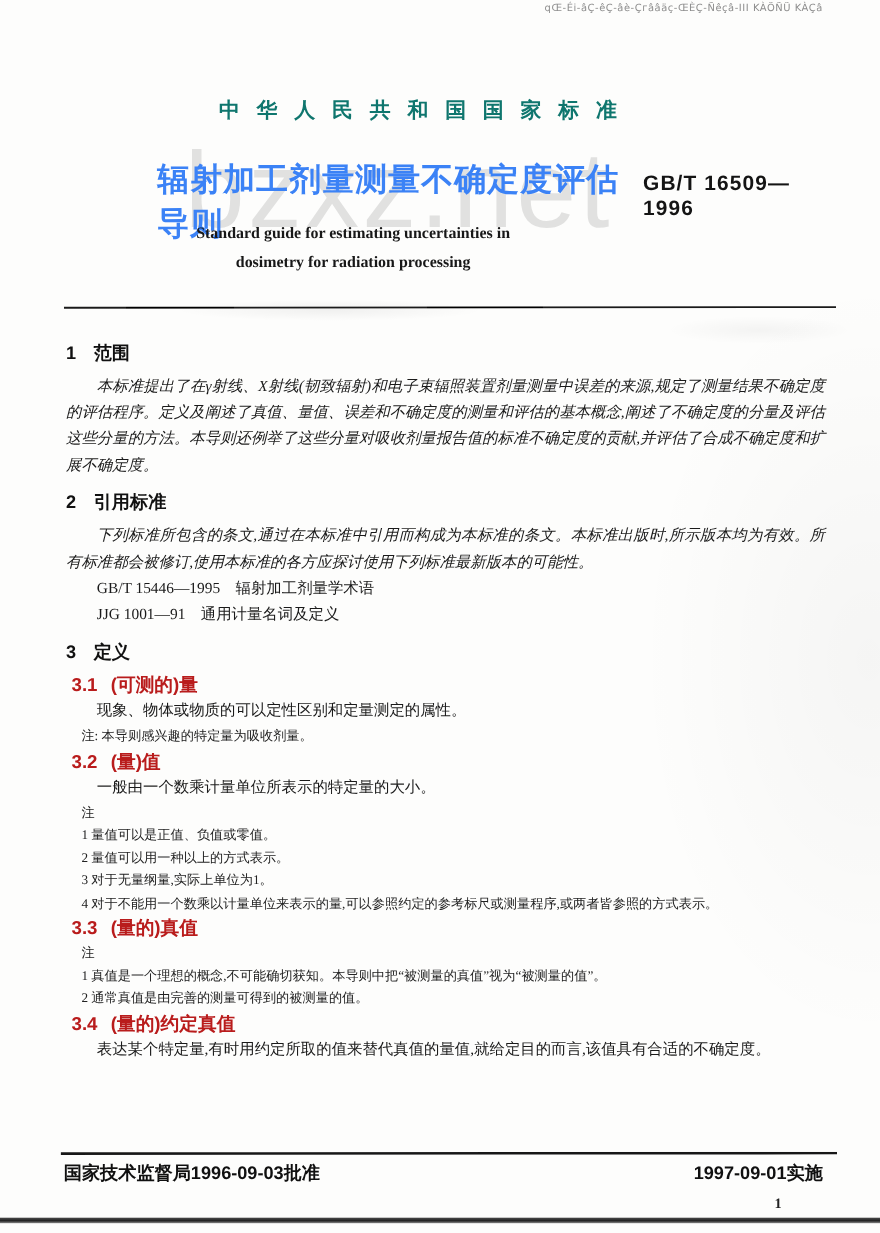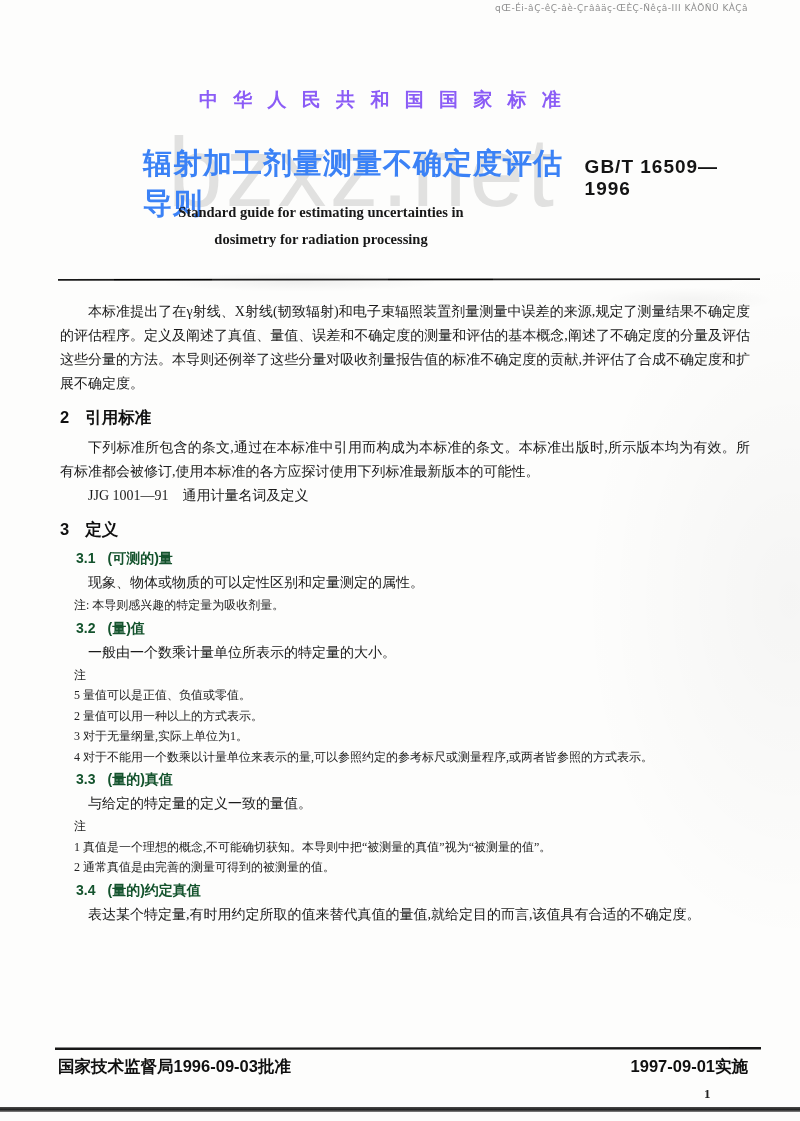--- a/index.html
+++ b/index.html
@@ -35,21 +35,21 @@
     font-family: "Liberation Sans", sans-serif;
     font-weight: normal; font-size: 98px; letter-spacing: 3px;
     color: rgba(40,40,40,0.13);
     user-select: none; z-index: 0;
   }
 
   .std-label {
     position: absolute; top: 87px; left: 199px;
     font-family: "Liberation Sans", sans-serif;
     font-weight: bold; font-size: 19px; letter-spacing: 5px;
-    color: #8b5cf6; z-index: 1;
+    color: #0f766e; z-index: 1;
   }
 
   .title-row {
     position: absolute; top: 144px; left: 143px; right: 50px;
     display: flex; align-items: baseline; z-index: 1;
   }
   .doc-title {
     font-family: "Liberation Sans", sans-serif;
     font-weight: bold; font-size: 29px; letter-spacing: 1px; color: #3b82f6;
   }
@@ -77,27 +77,27 @@
     position: absolute; top: 300px; left: 60px; width: 690px; z-index: 1;
   }
   h2.sec {
     font-family: "Liberation Sans", sans-serif;
     font-size: 16.5px; font-weight: bold; color: #111;
     margin: 10px 0 8px 0; line-height: 22px;
   }
   h2.sec .num { margin-right: 16px; }
   h3.term {
     font-family: "Liberation Sans", sans-serif;
-    font-size: 14px; font-weight: bold; color: #14532d;
-    margin: 2px 16px; line-height: 21px;
+    font-size: 17px; font-weight: bold; color: #b91c1c;
+    margin: 2px 5px; line-height: 21px;
   }
   h3.term .num { margin-right: 12px; }
   p.body {
     margin: 0; font-size: 14px; line-height: 24px;
-    text-align: justify; text-indent: 2em; color: #1a1a1a;
+    text-align: justify; text-indent: 2em; color: #1a1a1a; font-style: italic;
   }
   p.def { margin: 0; font-size: 14px; line-height: 24px; text-indent: 2em; color: #1a1a1a; }
   .ref-line { font-size: 14px; line-height: 24px; text-indent: 2em; color: #1a1a1a; }
   .note-single, .note-label, .note-item {
     font-size: 12px; line-height: 20.5px; color: #222; margin-left: 14px;
   }
 
   .footer-rule {
     position: absolute; top: 1047px; left: 55px; width: 706px; height: 3px;
     background: #171717; z-index: 1;
@@ -137,52 +137,55 @@
 
   <div class="subtitle">
     <div>Standard guide for estimating uncertainties in</div>
     <div>dosimetry for radiation processing</div>
   </div>
 
   <div class="top-rule"></div>
 
   <div class="content">
 
+    <h2 class="sec">
+      <span class="num">1</span><span>范围</span>
+    </h2>
     <p class="body">本标准提出了在γ射线、X射线(韧致辐射)和电子束辐照装置剂量测量中误差的来源,规定了测量结果不确定度的评估程序。定义及阐述了真值、量值、误差和不确定度的测量和评估的基本概念,阐述了不确定度的分量及评估这些分量的方法。本导则还例举了这些分量对吸收剂量报告值的标准不确定度的贡献,并评估了合成不确定度和扩展不确定度。</p>
 
     <h2 class="sec">
       <span class="num">2</span><span>引用标准</span>
     </h2>
     <p class="body">下列标准所包含的条文,通过在本标准中引用而构成为本标准的条文。本标准出版时,所示版本均为有效。所有标准都会被修订,使用本标准的各方应探讨使用下列标准最新版本的可能性。</p>
+    <div class="ref-line">GB/T 15446—1995　辐射加工剂量学术语</div>
     <div class="ref-line">JJG 1001—91　通用计量名词及定义</div>
 
     <h2 class="sec">
       <span class="num">3</span><span>定义</span>
     </h2>
 
     <h3 class="term">
       <span class="num">3.1</span><span>(可测的)量</span>
     </h3>
     <p class="def">现象、物体或物质的可以定性区别和定量测定的属性。</p>
     <div class="note-single">注: 本导则感兴趣的特定量为吸收剂量。</div>
 
     <h3 class="term">
       <span class="num">3.2</span><span>(量)值</span>
     </h3>
     <p class="def">一般由一个数乘计量单位所表示的特定量的大小。</p>
     <div class="note-label">注</div>
-    <div class="note-item">5 量值可以是正值、负值或零值。</div>
+    <div class="note-item">1 量值可以是正值、负值或零值。</div>
     <div class="note-item">2 量值可以用一种以上的方式表示。</div>
     <div class="note-item">3 对于无量纲量,实际上单位为1。</div>
     <div class="note-item">4 对于不能用一个数乘以计量单位来表示的量,可以参照约定的参考标尺或测量程序,或两者皆参照的方式表示。</div>
 
     <h3 class="term">
       <span class="num">3.3</span><span>(量的)真值</span>
     </h3>
-    <p class="def">与给定的特定量的定义一致的量值。</p>
     <div class="note-label">注</div>
     <div class="note-item">1 真值是一个理想的概念,不可能确切获知。本导则中把“被测量的真值”视为“被测量的值”。</div>
     <div class="note-item">2 通常真值是由完善的测量可得到的被测量的值。</div>
 
     <h3 class="term">
       <span class="num">3.4</span><span>(量的)约定真值</span>
     </h3>
     <p class="def">表达某个特定量,有时用约定所取的值来替代真值的量值,就给定目的而言,该值具有合适的不确定度。</p>
 
   </div>

